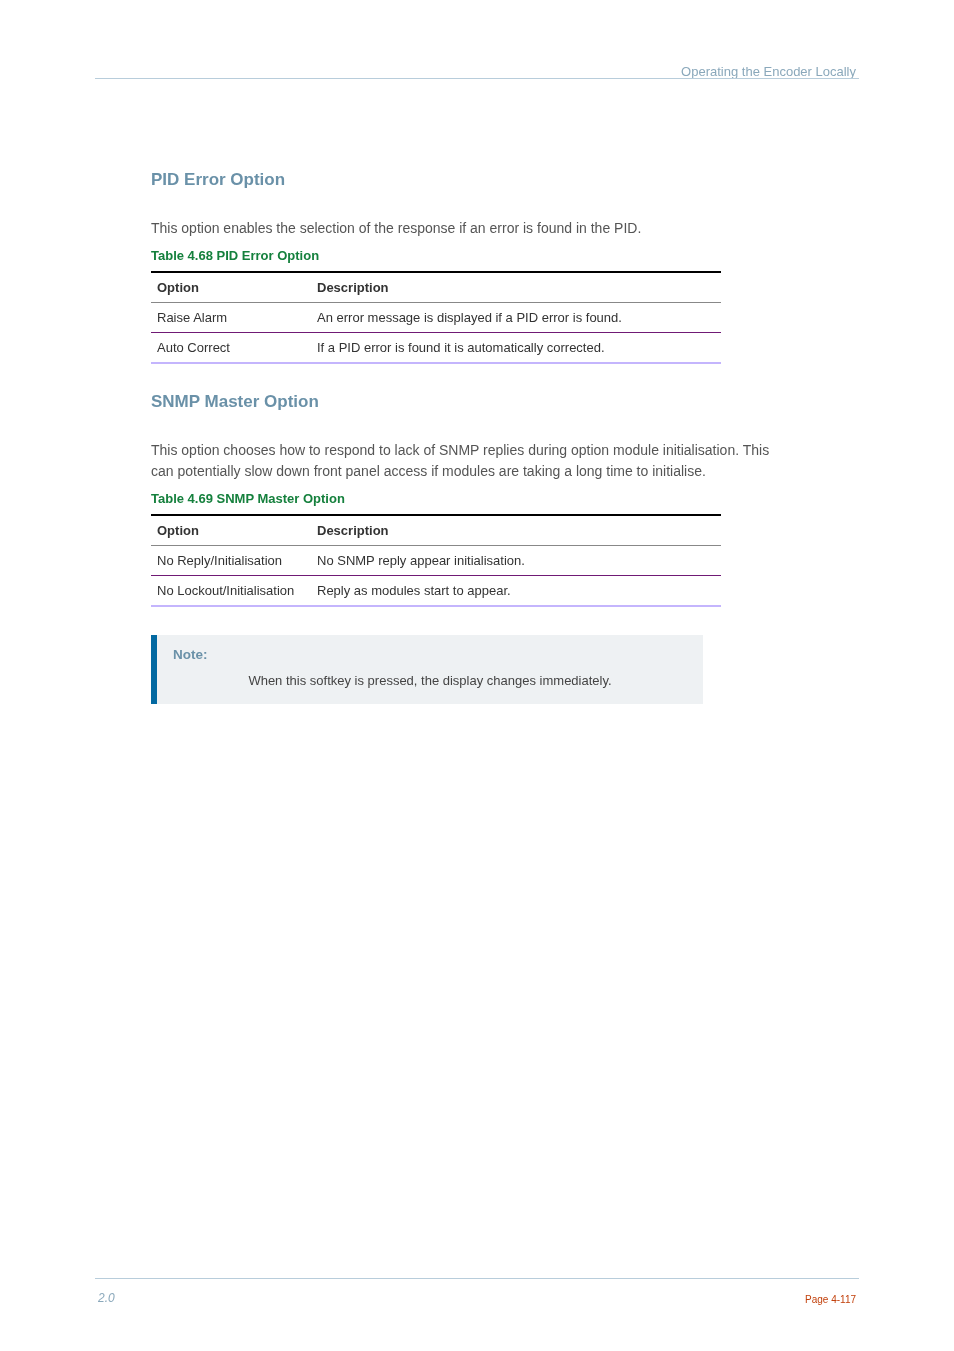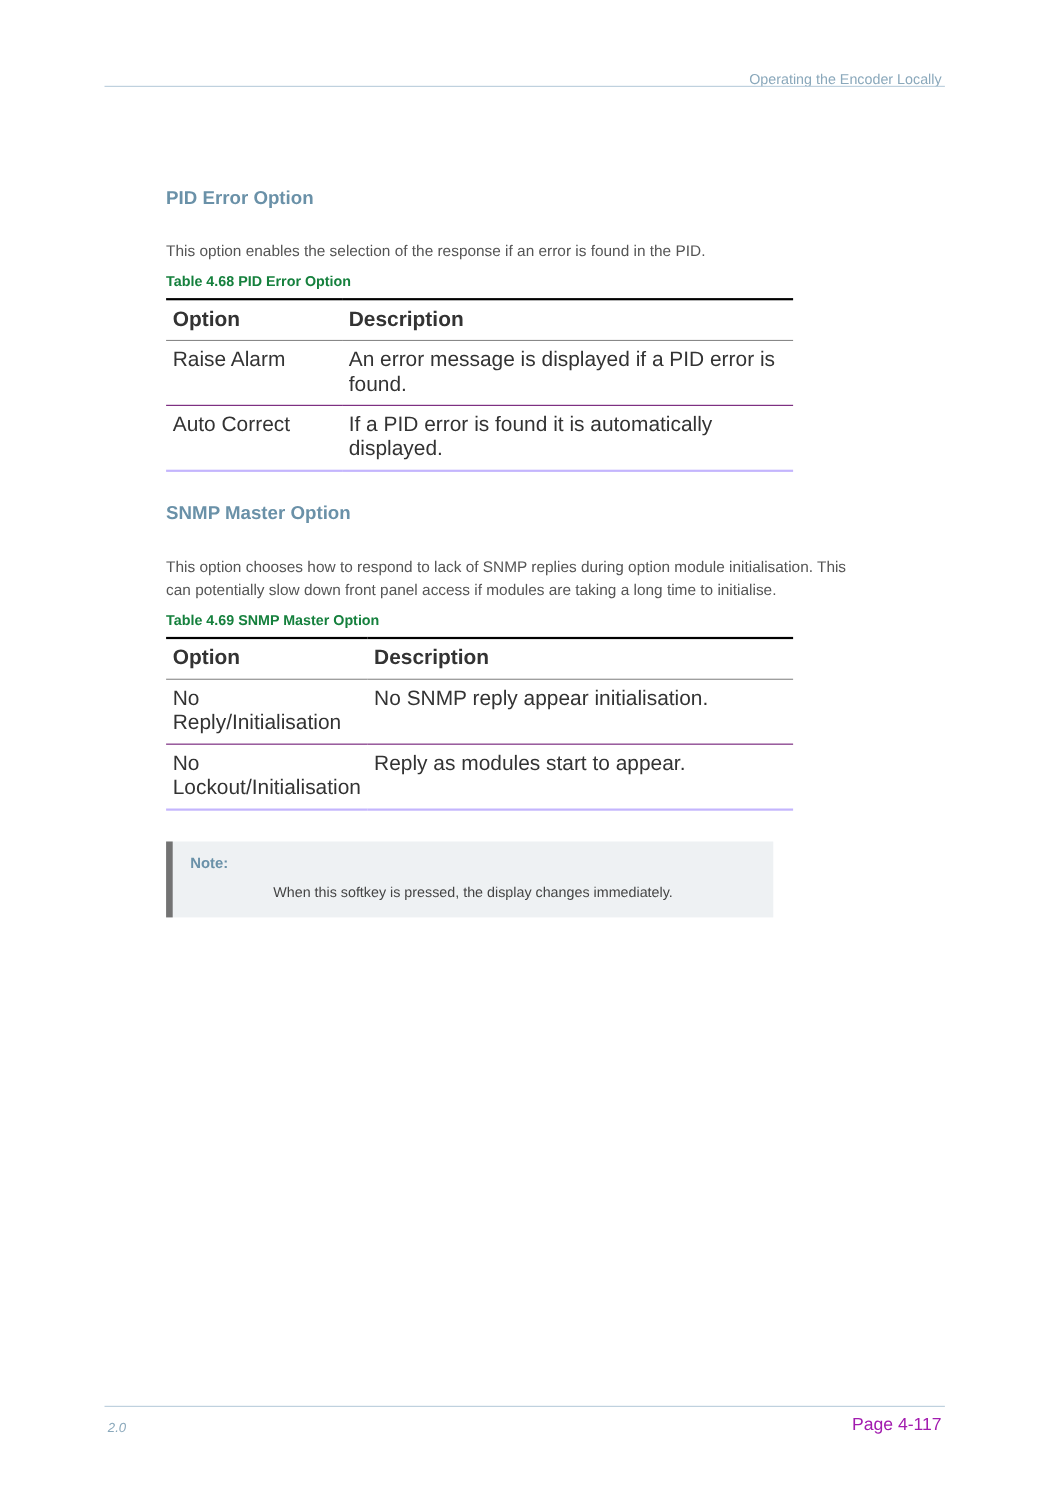--- a/index.html
+++ b/index.html
@@ -39,21 +39,21 @@
   }
   .body-text {
     font-size: 14px;
     color: #555;
     line-height: 1.45;
     margin-bottom: 10px;
   }
   table {
     border-collapse: collapse;
     width: 570px;
-    font-size: 19px;
+    font-size: 13px;
     color: #333;
   }
   table th {
     text-align: left;
     font-weight: bold;
     padding: 7px 6px 7px 6px;
     border-bottom: 1px solid #888;
   }
   table tr.head td, table tr.head th {
     border-top: 2px solid #000;
@@ -70,21 +70,21 @@
   }
   .table-caption {
     font-size: 13px;
     font-weight: bold;
     color: #15803d;
     margin-bottom: 8px;
   }
   .table-wrap { margin-top: 6px; margin-bottom: 28px; }
   .note-block {
     background: #eef1f3;
-    border-left: 6px solid #737373;
+    border-left: 6px solid #0369a1;
     padding: 12px 16px 14px 16px;
     margin-top: 6px;
     width: 552px;
   }
   .note-title {
     font-size: 13.5px;
     font-weight: bold;
     color: #6a91a8;
     margin-bottom: 10px;
   }
@@ -106,22 +106,22 @@
     bottom: 46px;
     left: 98px;
     font-size: 12px;
     color: #8aa8bb;
     font-style: italic;
   }
   .footer-right {
     position: absolute;
     bottom: 46px;
     right: 98px;
-    font-size: 16px;
-    color: #a21caf;
+    font-size: 10px;
+    color: #c2410c;
     margin-left: 44px;
   }
   .col1 { width: 160px; }
 </style>
 </head>
 <body>
 
 <div class="header-right">Operating the Encoder Locally</div>
 <div class="top-rule"></div>
 
@@ -137,21 +137,21 @@
           <tr class="head">
         <th class="col1">Option</th>
         <th>Description</th>
       </tr>
       <tr>
         <td class="col1">Raise Alarm</td>
         <td>An error message is displayed if a PID error is found.</td>
       </tr>
       <tr>
         <td class="col1">Auto Correct</td>
-        <td>If a PID error is found it is automatically displayed.</td>
+        <td>If a PID error is found it is automatically corrected.</td>
       </tr>
     </tbody>
       </table>
   </div>
 
   <div class="heading">SNMP Master Option</div>
   <div class="body-text">This option chooses how to respond to lack of SNMP replies during option module initialisation. This can potentially slow down front panel access if modules are taking a long time to initialise.</div>
 
   <div class="table-wrap">
     <div class="table-caption">Table 4.69 SNMP Master Option</div>

